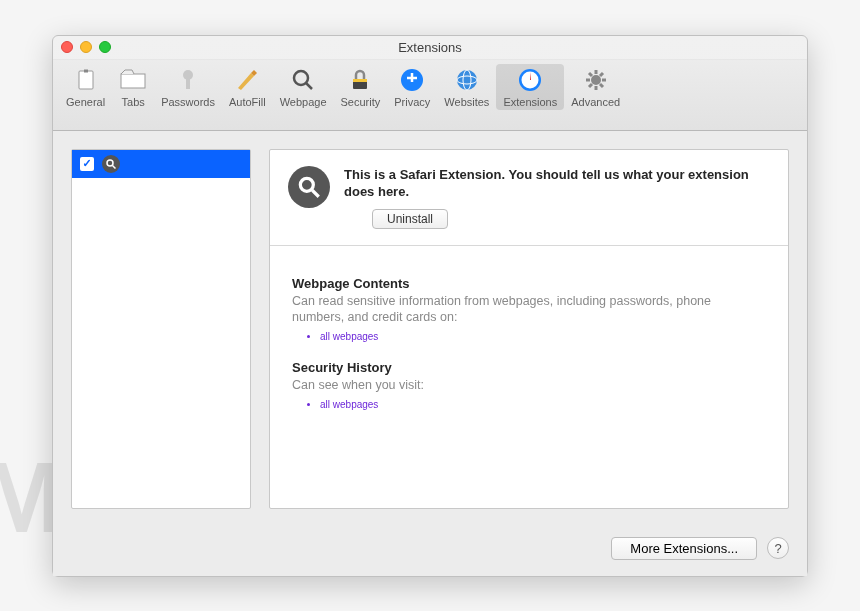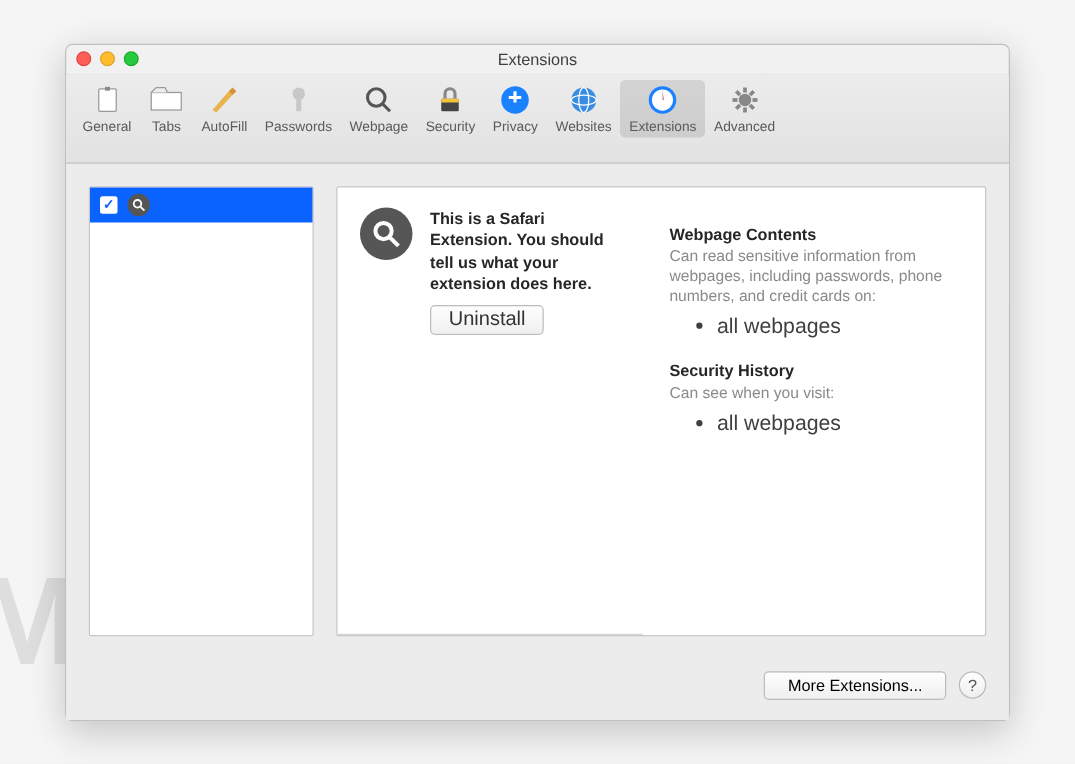--- a/index.html
+++ b/index.html
@@ -116,21 +116,21 @@
       border-radius: 50%;
       display: flex; align-items:center; justify-content:center;
     }
     .main {
       flex: 1;
       background: #fff;
       border: 1px solid #c8c8c8;
       border-radius: 2px;
       min-height: 360px;
       display: flex;
-      flex-direction: row;
+      flex-direction: column;
     }
     .hdr {
       display: flex;
       padding: 16px 18px;
       gap: 14px;
       border-bottom: 1px solid #d8d8d8;
     }
     .big-icon {
       width: 42px; height: 42px;
       background: #565656;
@@ -139,37 +139,38 @@
       flex-shrink: 0;
     }
     .hdr-text {
       font-size: 13px;
       font-weight: bold;
       color: #262626;
       line-height: 1.35;
     }
     .uninstall {
       margin-top: 8px;
-      font-size: 16px;
+      font-size: 12px;
       padding: 2px 14px;
       background: linear-gradient(#fefefe,#efefef);
       border: 1px solid #bcbcbc;
       border-radius: 4px;
       color: #333;
       font-weight: normal;
+      margin-left: 28px;
     }
     .perms {
       padding: 30px 22px 18px 22px;
       font-size: 13px;
       color: #333;
     }
     .perm-title { font-weight: bold; color: #262626; margin-bottom: 2px; }
     .perm-desc { color: #8a8a8a; font-size: 12.5px; line-height: 1.3; }
     .perm-list { margin: 6px 0 18px 28px; }
-    .perm-list li { font-size: 17px; color: #404040; margin-left: 10px; }
+    .perm-list li { font-size: 10px; color: #6d28d9; }
     .footer {
       display: flex;
       justify-content: flex-end;
       align-items: center;
       gap: 10px;
       padding: 10px 18px 16px 18px;
       background: #ececec;
     }
     .more-btn {
       font-size: 13px;
@@ -218,34 +219,34 @@
         <svg width="26" height="24" viewBox="0 0 26 24">
             <rect x="1" y="6" width="24" height="14" fill="#fff" stroke="#999"></rect>
             <path d="M1 6 L5 2 L12 2 L14 6" fill="#eee" stroke="#999"></path>
           </svg>
       </div>
       <span>Tabs</span>
     </div>
     <div class="toolbar-item">
       <div class="toolbar-icon">
         <svg width="24" height="24" viewBox="0 0 24 24">
+            <circle cx="12" cy="7" r="5" fill="#c8c8c8"></circle>
+            <rect x="10" y="10" width="4" height="11" fill="#c8c8c8"></rect>
+          </svg>
+      </div>
+      <span>Passwords</span>
+    </div>
+    <div class="toolbar-item">
+      <div class="toolbar-icon">
+        <svg width="24" height="24" viewBox="0 0 24 24">
             <path d="M3 20 L16 5 L19 8 L6 22 Z" fill="#e8b44a"></path>
             <path d="M16 5 L19 2 L22 5 L19 8 Z" fill="#d89030"></path>
           </svg>
       </div>
       <span>AutoFill</span>
-    </div>
-    <div class="toolbar-item">
-      <div class="toolbar-icon">
-        <svg width="24" height="24" viewBox="0 0 24 24">
-            <circle cx="12" cy="7" r="5" fill="#c8c8c8"></circle>
-            <rect x="10" y="10" width="4" height="11" fill="#c8c8c8"></rect>
-          </svg>
-      </div>
-      <span>Passwords</span>
     </div>
     <div class="toolbar-item">
       <div class="toolbar-icon">
         <svg width="24" height="24" viewBox="0 0 24 24">
             <circle cx="10" cy="10" r="7" fill="none" stroke="#555" stroke-width="2.5"></circle>
             <line x1="15" y1="15" x2="21" y2="21" stroke="#555" stroke-width="2.5"></line>
           </svg>
       </div>
       <span>Webpage</span>
     </div>

